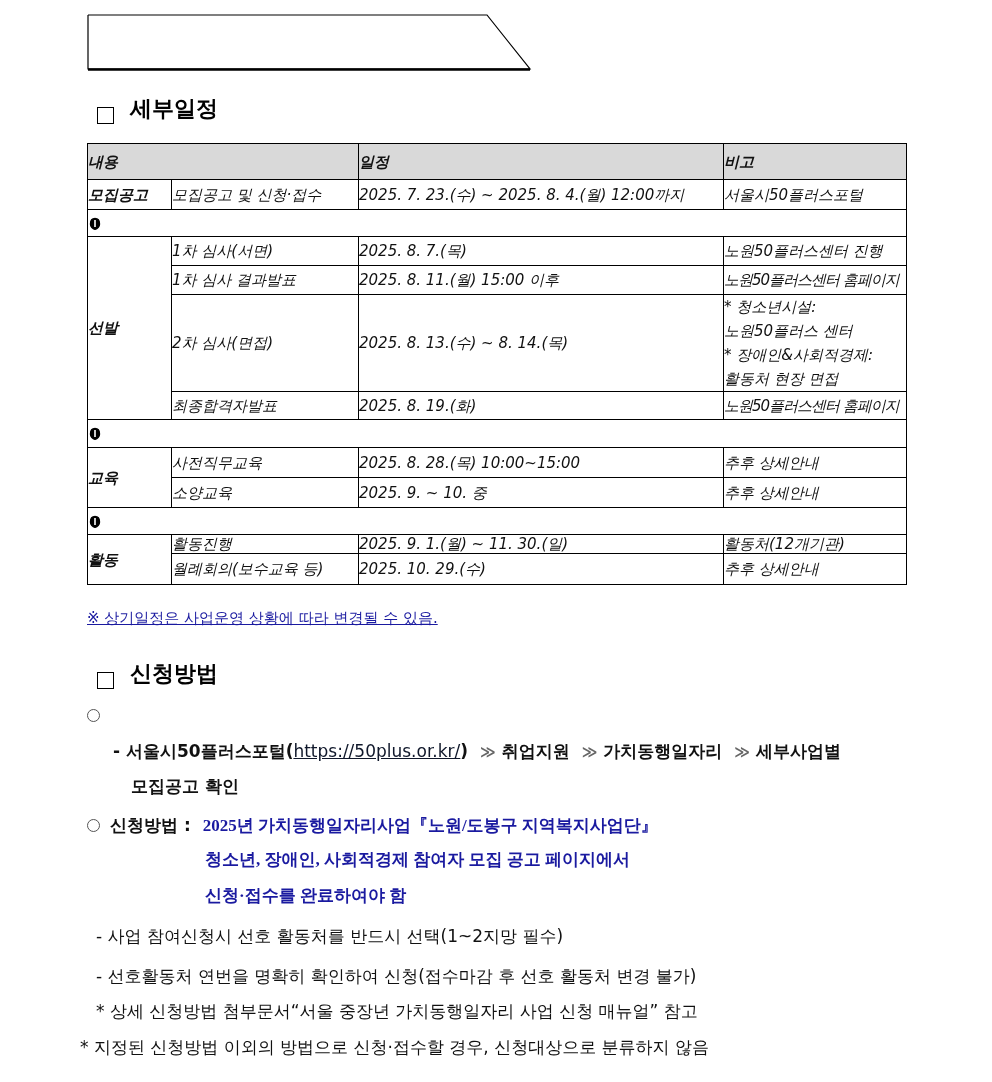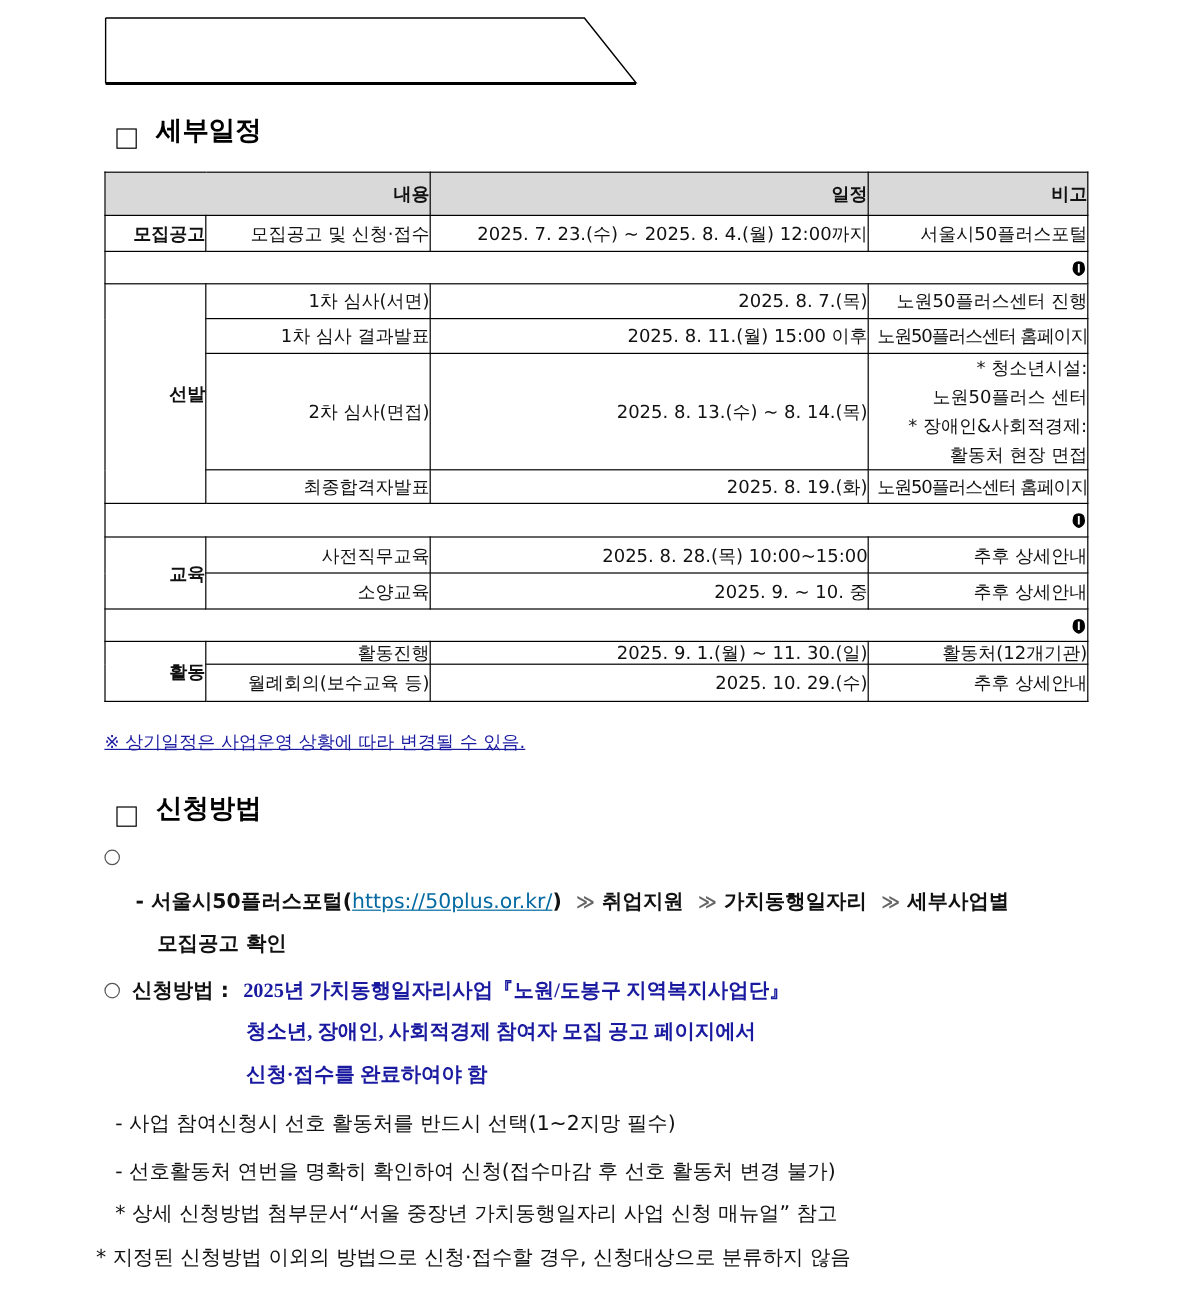--- a/index.html
+++ b/index.html
@@ -10,33 +10,33 @@
   .title-box svg { position: absolute; left: 0; top: 0; }
   .title-text { position: absolute; left: 17px; top: 9px; font-size: 26px; font-weight: bold;
                 letter-spacing: 0.5px; color: #000; }
 
   .section-head { position: absolute; left: 97px; font-size: 22px; font-weight: bold; color: #000;
                   display: flex; align-items: flex-end; }
   .section-head .box { width: 17px; height: 17px; border: 1.5px solid #000; margin-right: 16px; box-sizing: border-box; }
 
   table.sched { position: absolute; left: 87px; top: 143px; width: 819px; border-collapse: collapse;
                 table-layout: fixed; font-size: 15px; }
-  table.sched td, table.sched th { border: 1.3px solid #000; text-align: right; padding: 0; line-height: 1.2; }
+  table.sched td, table.sched th { border: 1.3px solid #000; text-align: left; padding: 0; line-height: 1.2; font-style: italic; }
   table.sched th { background: #d9d9d9; font-weight: bold; height: 35px; font-size: 15px; }
   .bold { font-weight: bold; }
   .arrow-row td { height: 26px; }
   .arrow-icon { display: inline-block; width: 14px; height: 16px; vertical-align: middle; }
   .multi { line-height: 24px !important; }
 
   .note { position: absolute; left: 87px; top: 609px; font-size: 15px; color: #1a1aa0; text-decoration: underline; }
 
   .line { position: absolute; font-size: 17px; white-space: nowrap; color: #111; }
   .b { font-weight: bold; }
   .blue { color: #1a1aa0; font-family: Liberation Serif, serif; }
-  .link { color: #0369a1; text-decoration: underline; }
+  .link { color: #0f172a; text-decoration: underline; }
   .circle { display: inline-block; width: 13px; height: 13px; border: 1.3px solid #555; border-radius: 50%;
             box-sizing: border-box; margin-right: 10px; vertical-align: -1px; }
   .gg { color: #666; margin: 0 6px; font-size: 15px; }
 </style>
 </head>
 <body>
 
 <div class="title-box">
   <svg width="446" height="58">
     <polyline points="1,1 400,1 443,55 1,55 1,1" fill="none" stroke="#000" stroke-width="1.2"></polyline>

